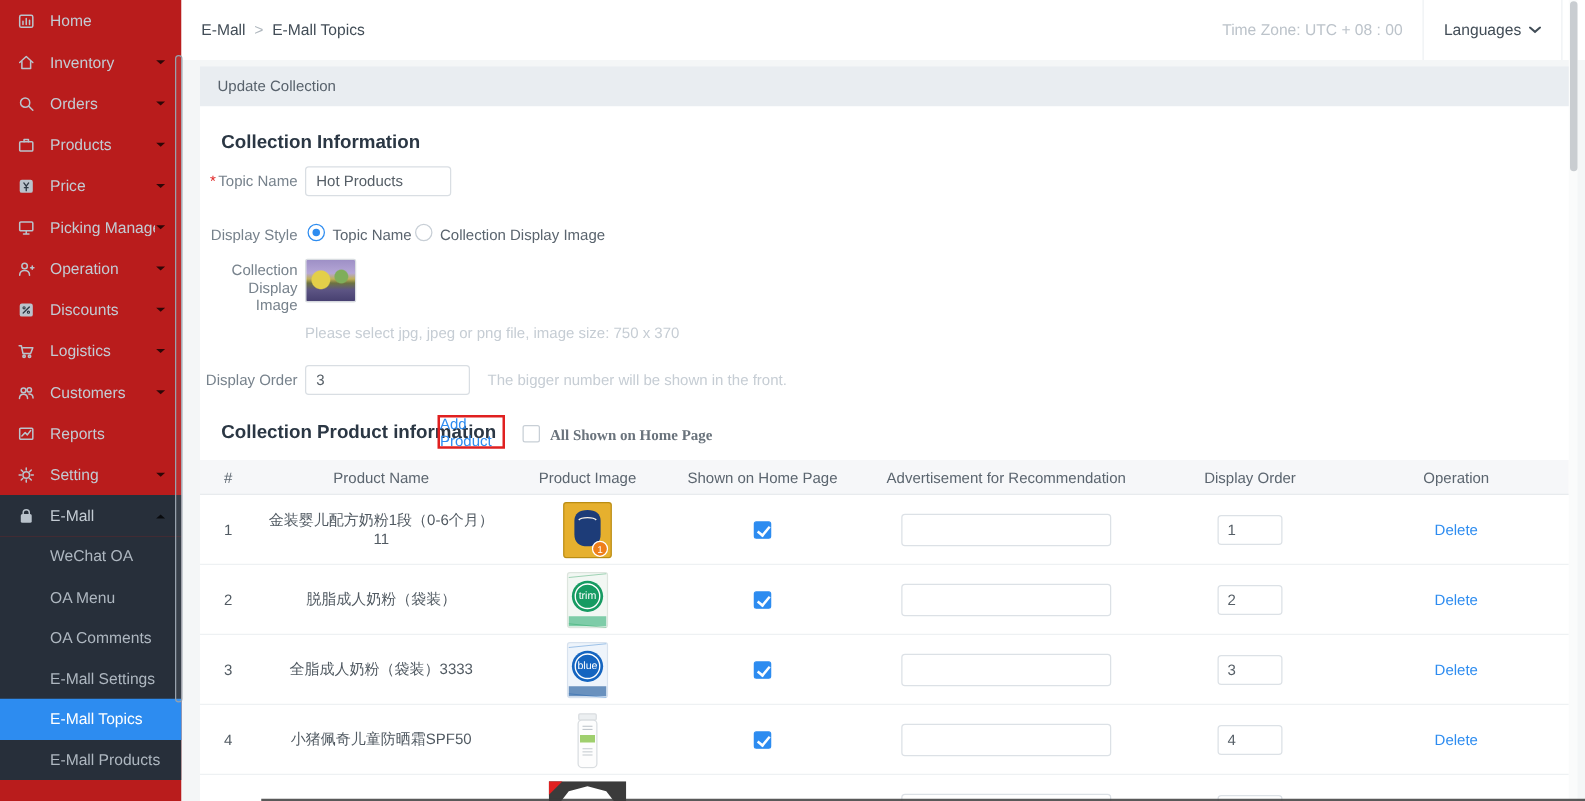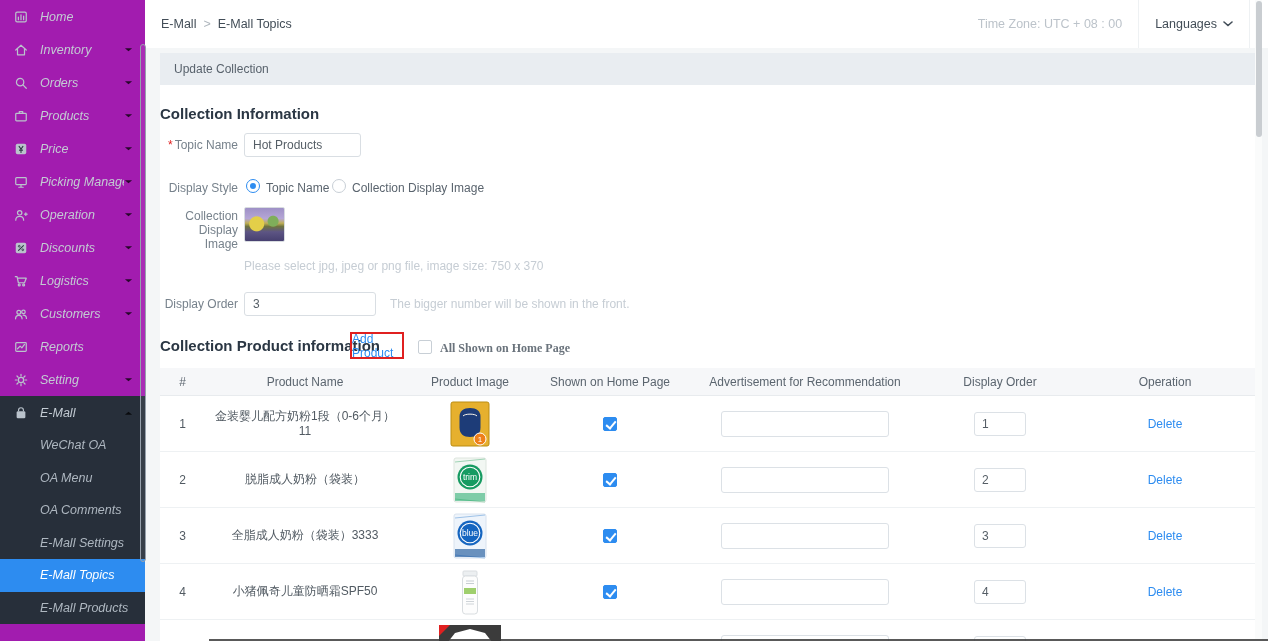--- a/index.html
+++ b/index.html
@@ -1,20 +1,20 @@
 <!DOCTYPE html>
 <html><head>
 <meta charset="utf-8">
 <style>
   * { margin:0; padding:0; box-sizing:border-box; }
   html,body { width:1268px; height:641px; overflow:hidden; }
   body { font-family:"Liberation Sans", sans-serif; font-size:12px; color:#515a62; background:#f4f6f7; position:relative; }
 
   
-  .sidebar { position:absolute; left:0; top:0; width:145px; height:641px; background:#a21caf; z-index:5;font-style:italic; }
+  .sidebar { position:absolute; left:0; top:0; width:145px; height:641px; background:#b91c1c; z-index:5; }
   .side-item { height:33px; display:flex; align-items:center; padding:0 12px 0 14px; color:#c3cbd3; cursor:pointer; font-size:12.5px; }
   .side-item .icon { width:14px; height:14px; margin-right:12px; flex:0 0 14px; display:inline-flex; }
   .side-item .lbl { flex:1; white-space:nowrap; overflow:hidden; }
   .side-item .chev { width:9px; height:6px; opacity:.75; }
   .side-group { background:#272f3a; }
   .side-sub { background:#272f3a; }
   .sub-item { height:32.5px; display:flex; align-items:center; padding-left:40px; color:#aeb7c0; cursor:pointer; font-size:12.5px; }
   .sub-item.active { background:#2d8cf0; color:#ffffff; }
   .side-scroll-thumb { position:absolute; left:140px; top:44px; width:6px; height:518px; border:1px solid #97a1ac; background:rgba(255,255,255,.08); border-radius:4px; z-index:6; }
 
@@ -26,21 +26,21 @@
   .tz { color:#bcc3ca; font-size:12.5px; padding-right:16px; }
   .top-div { width:1px; height:48px; background:#eef1f3; }
   .top-menu { display:flex; align-items:center; gap:6px; padding:0 16px; height:48px; color:#424d57; cursor:pointer; font-size:12.5px; }
 
   
   .main-bg { position:absolute; left:145px; top:48px; width:1123px; height:593px; background:#f4f6f7; }
   .card { position:absolute; left:160px; top:53px; width:1096px; background:#ffffff; z-index:1; }
   .card-header { height:32px; background:#e9edf1; display:flex; align-items:center; padding-left:14px; color:#58626c; font-size:12px;text-align:right; }
   .card-body { position:relative; height:556px; }
 
-  .h-section { position:absolute; left:0; font-size:15px; font-weight:bold; color:#2b3744; }
+  .h-section { position:absolute; left:17px; font-size:15px; font-weight:bold; color:#2b3744; }
   .f-label { position:absolute; width:78px; text-align:right; color:#77828c; line-height:14px; }
   .req { color:#e02020; margin-right:2px; }
   .t-input { position:absolute; height:24px; border:1px solid #d9dee3; border-radius:3px; padding:0 8px; font-size:12px; color:#555e66; font-family:"Liberation Sans",sans-serif; background:#fff; outline:none; }
   .hint { position:absolute; color:#c6cdd4; font-size:12px; white-space:nowrap; }
 
   .radio { position:absolute; width:14px; height:14px; border-radius:50%; background:#fff; cursor:pointer; }
   .radio.sel { border:1px solid #2d8cf0; }
   .radio.sel:after { content:""; position:absolute; left:3px; top:3px; width:6px; height:6px; border-radius:50%; background:#2d8cf0; }
   .radio.unsel { border:1px solid #c8cfd6; }
   .r-lbl { position:absolute; color:#5a646e; }

